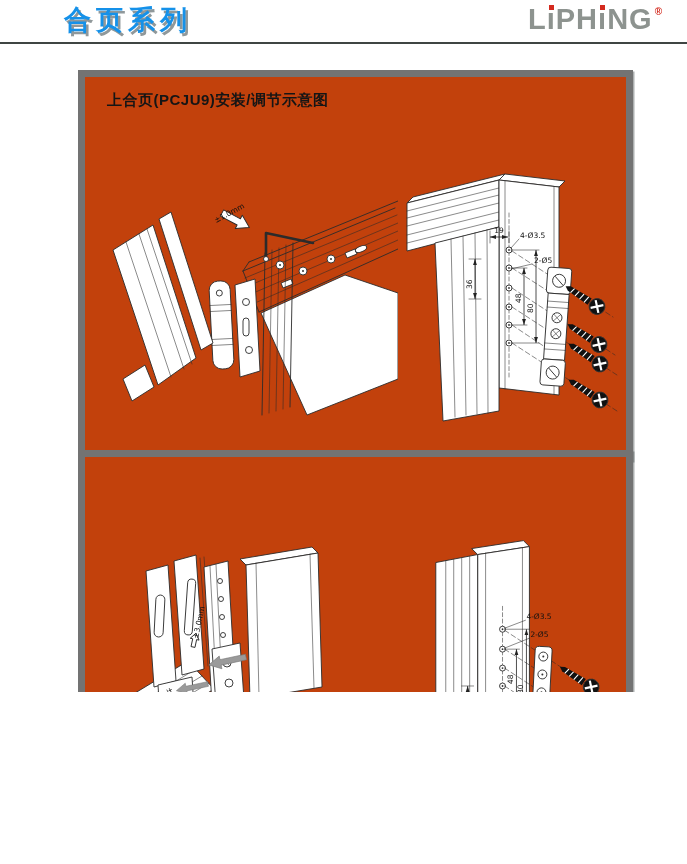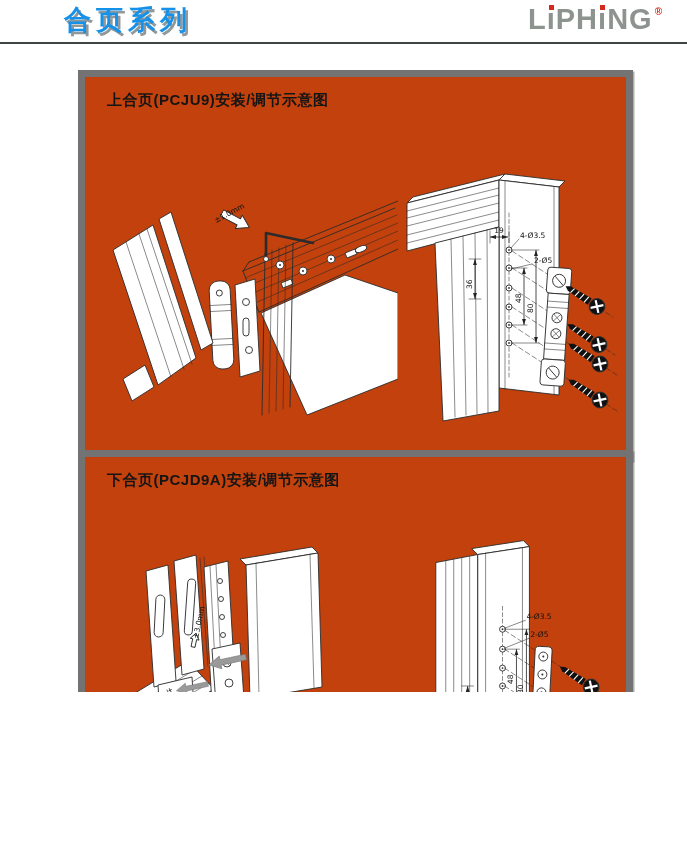--- a/index.html
+++ b/index.html
@@ -224,21 +224,20 @@
         <line class="l" x1="8" y1="101" x2="16" y2="109"></line>
       </g>
       <use href="#screw" transform="translate(198,143.5) rotate(213) scale(1.1)"></use>
       <use href="#screw" transform="translate(200,181.5) rotate(213) scale(1.1)"></use>
       <use href="#screw" transform="translate(201,201) rotate(213) scale(1.1)"></use>
       <use href="#screw" transform="translate(201,237) rotate(213) scale(1.1)"></use>
     </svg>
   </section>
 
   <section class="box box2">
-    <h2 class="sec-title">下合页(PCJD9A)安装/调节示意图</h2>
 
     <svg class="diagram d-bl" viewBox="0 0 297 255">
       <g>
         <polygon class="w" points="144,18 216,6 222,12 150,24"></polygon>
         <polygon class="w" points="150,24 222,12 226,146 154,158"></polygon>
         <line class="l thin" x1="160" y1="22" x2="163" y2="156"></line>
         <line class="l thin" x1="214" y1="13" x2="218" y2="147"></line>
         <polygon class="w" points="154,158 290,192 281,226 145,192"></polygon>
         <line class="l thin" x1="152" y1="166" x2="288" y2="200"></line>
         <line class="l thin" x1="150" y1="174" x2="286" y2="208"></line>

